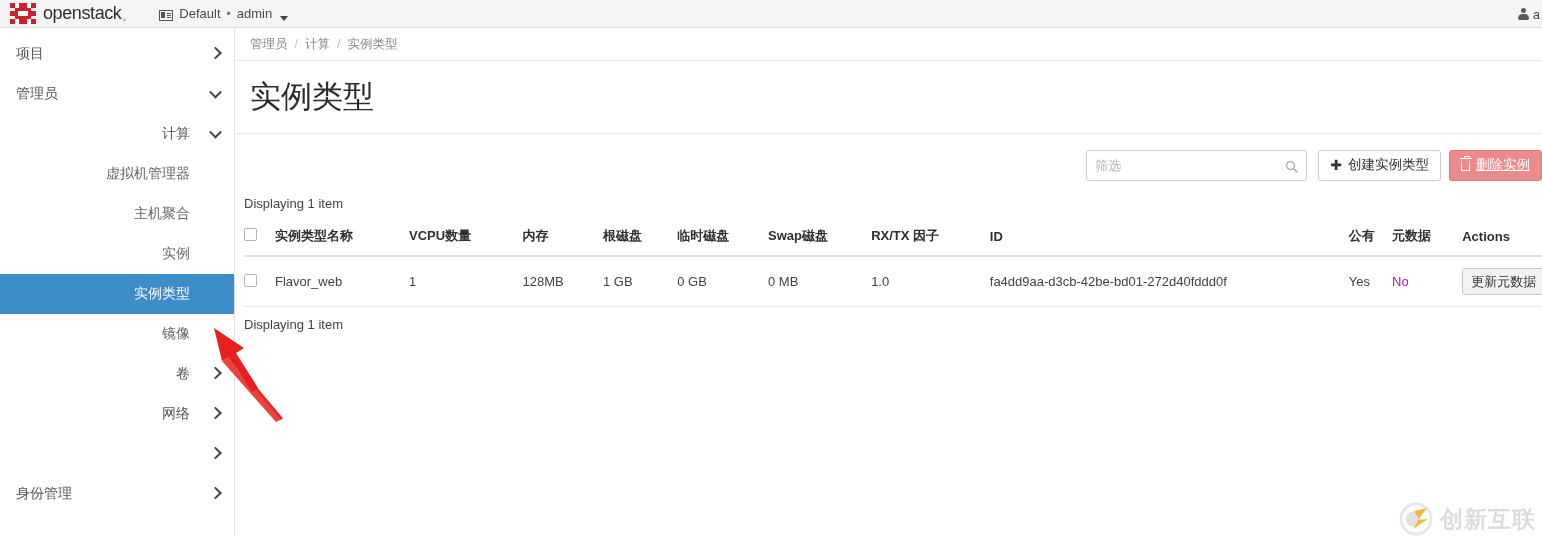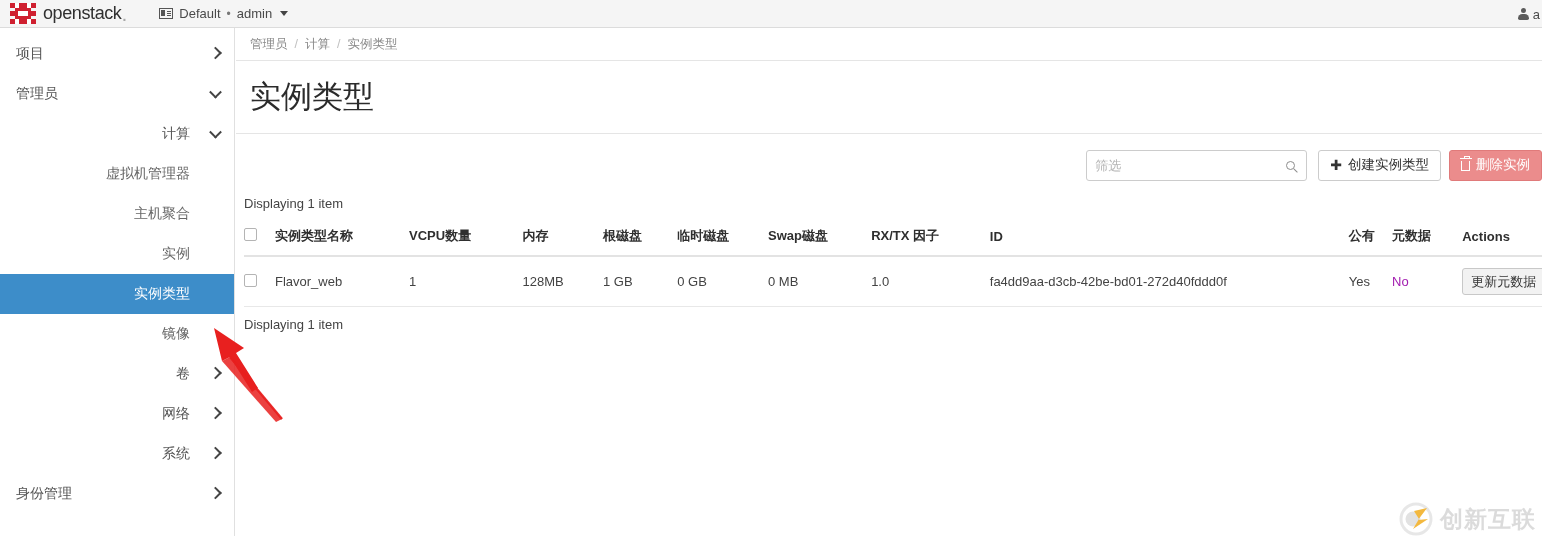--- a/index.html
+++ b/index.html
@@ -39,21 +39,21 @@
   .brand-logo .inner {
     position: absolute; left: 5px; top: 5px; width: 16px; height: 11px;
     border: 3px solid #cf2030; background: #fff;
   }
   .brand-text {
     font-size: 18px; color: #303030; letter-spacing: -0.4px; font-weight: 400;
   }
   .brand-dot { font-size: 21px; color: #a8a8a8; }
 
   .context-switch {
-    display: flex; align-items: center; gap: 6px;
+    display: flex; align-items: flex-end; gap: 6px;
     margin-left: 28px; font-size: 13px; color: #4a4a4a;
     cursor: pointer; padding: 3px 4px;
   }
   .ctx-icon {
     width: 14px; height: 11px; border: 1.5px solid #555;
     display: inline-block; position: relative; flex: none;
   }
   .ctx-icon::before {
     content: ""; position: absolute; left: 1px; top: 1px;
     width: 4px; height: 6px; background: #555;
@@ -157,21 +157,21 @@
     width: 5px; height: 1.4px; background: #8d8d8d; transform: rotate(45deg);
   }
   .btn {
     height: 31px; display: inline-flex; align-items: center; gap: 6px;
     padding: 0 11px; font-size: 13.5px; border-radius: 3px; cursor: pointer;
     border: 1px solid #cccccc; background: #ffffff; color: #333;
     white-space: nowrap;
   }
   .btn-create { margin-left: 11px; }
   .btn-danger {
-    background: #eb8c8c; border-color: #e07a7a; color: #ffffff; margin-left: 8px;
+    background: #eb8c8c; border-color: #e07a7a; color: #ffffff; margin-left: 8px; text-decoration: underline;
   }
   .plus-ic { font-size: 14px; line-height: 1; font-weight: bold; }
   .trash-ic {
     width: 9px; height: 10px; border: 1.4px solid #fff; border-top: none;
     position: relative; flex: none; margin-top: 2px;
   }
   .trash-ic::before {
     content: ""; position: absolute; left: -2.4px; top: -3px;
     width: 12px; height: 1.4px; background: #fff;
   }
@@ -305,21 +305,20 @@
       </div>
       <div class="nav-item lvl2">
         <span class="label">卷</span>
         <span class="chev right"></span>
       </div>
       <div class="nav-item lvl2">
         <span class="label">网络</span>
         <span class="chev right"></span>
       </div>
       <div class="nav-item lvl2">
-        <span class="label">系统</span>
         <span class="chev right"></span>
       </div>
       <div class="nav-item lvl1">
         <span class="label">身份管理</span>
         <span class="chev right"></span>
       </div>
     </div>
 
   <div class="main">
 

